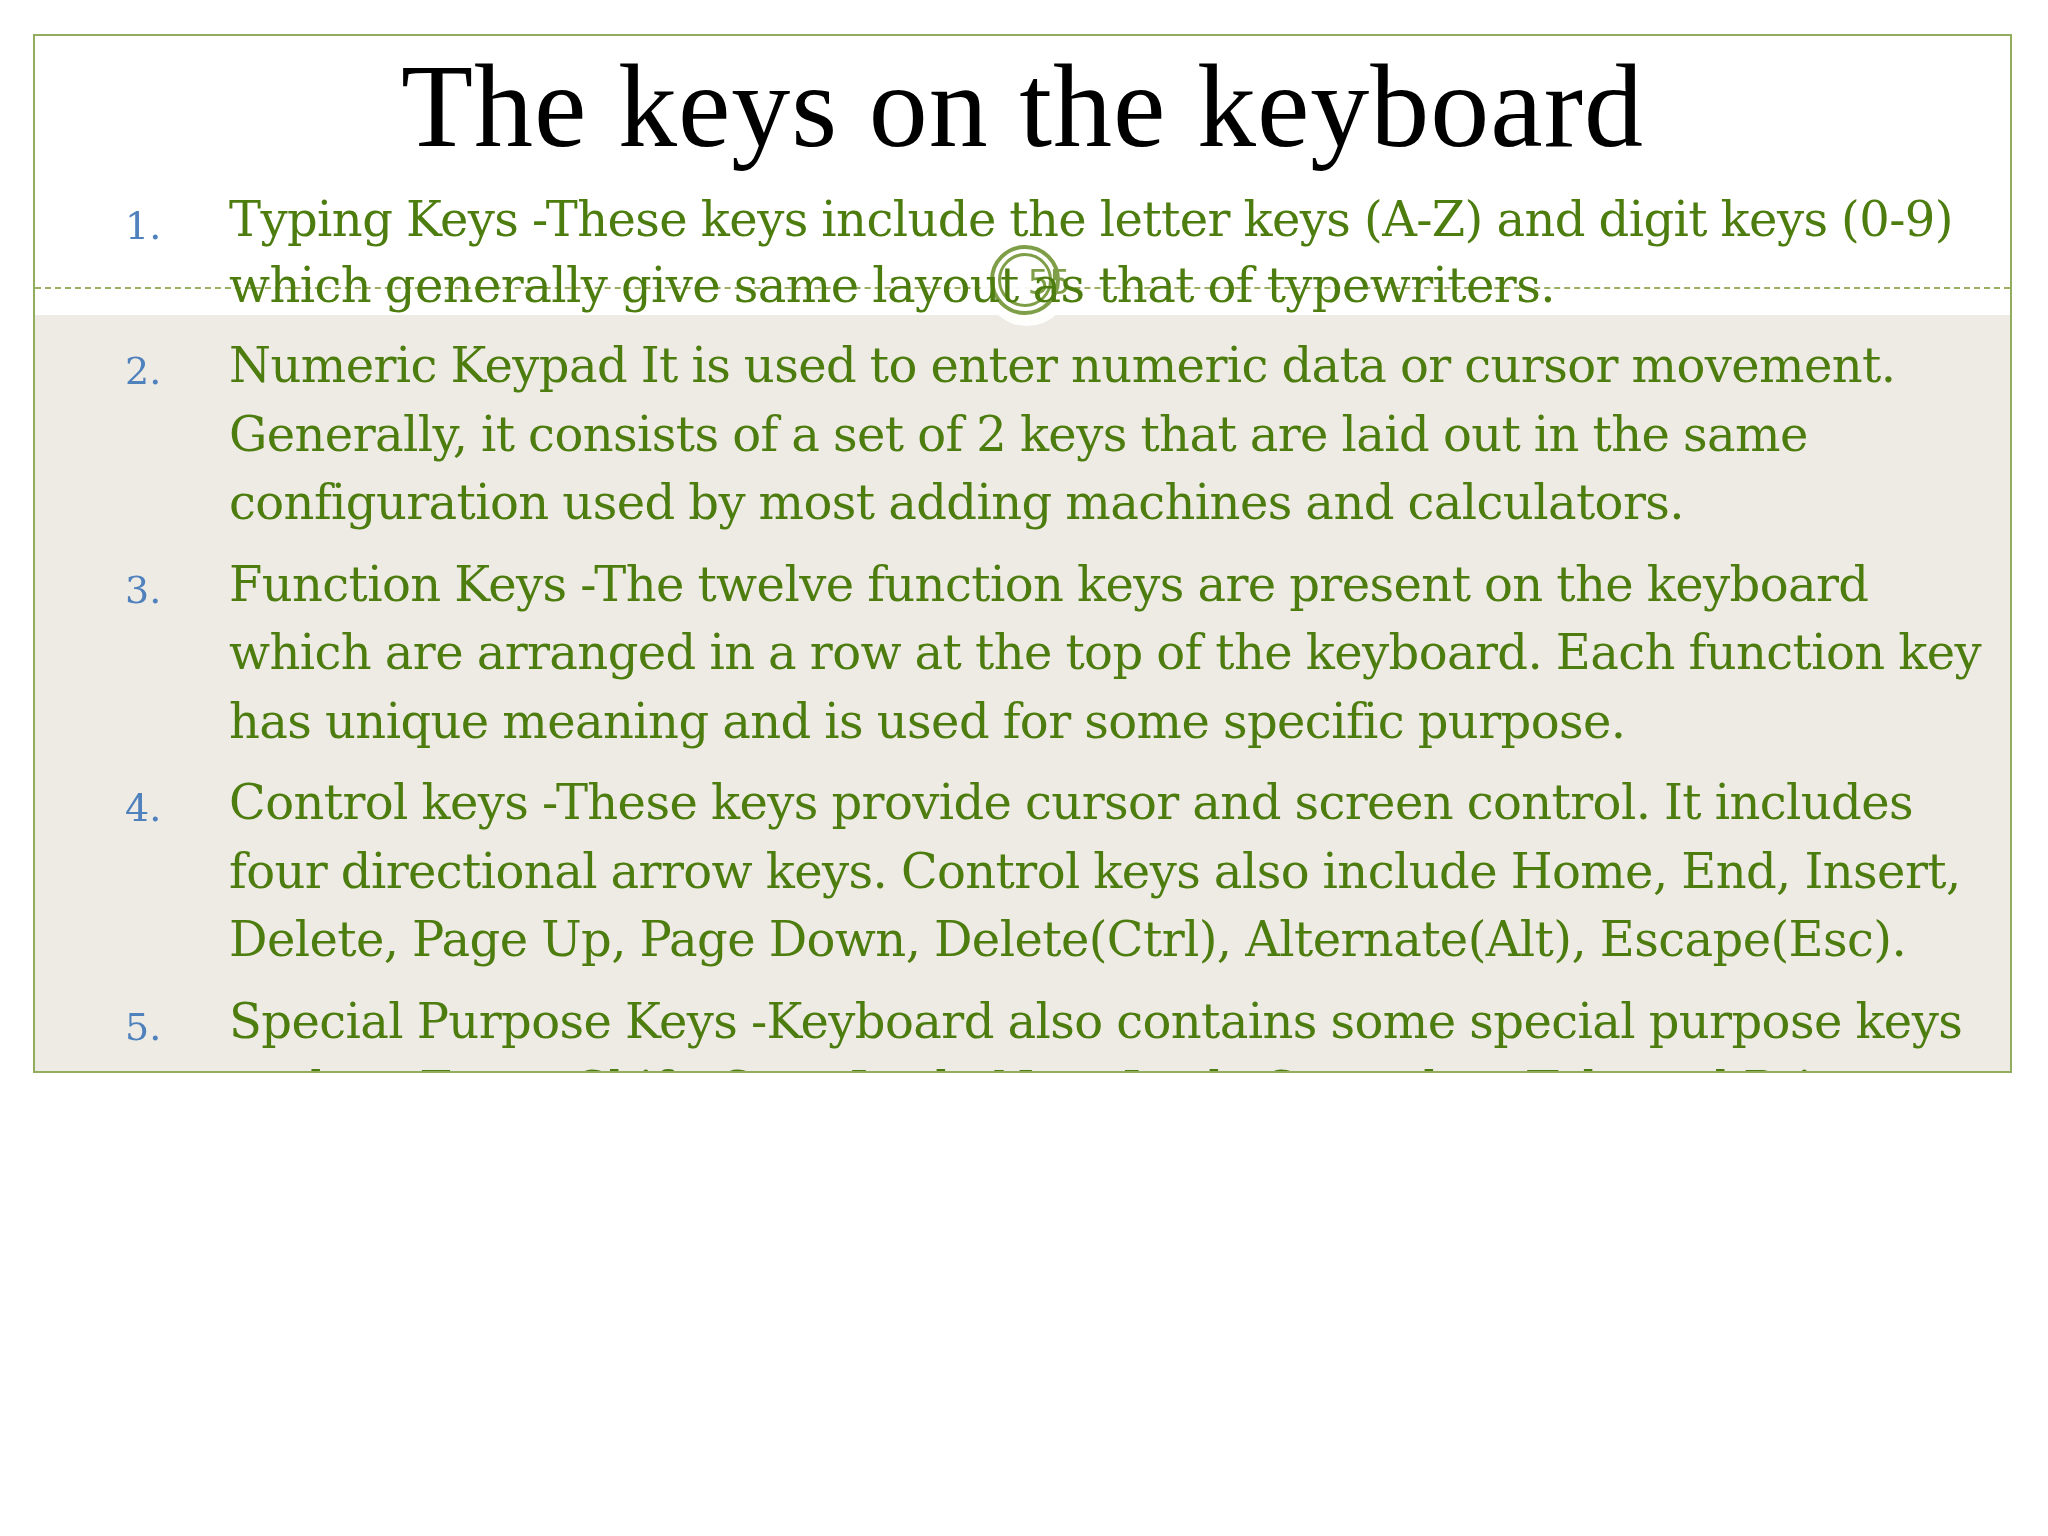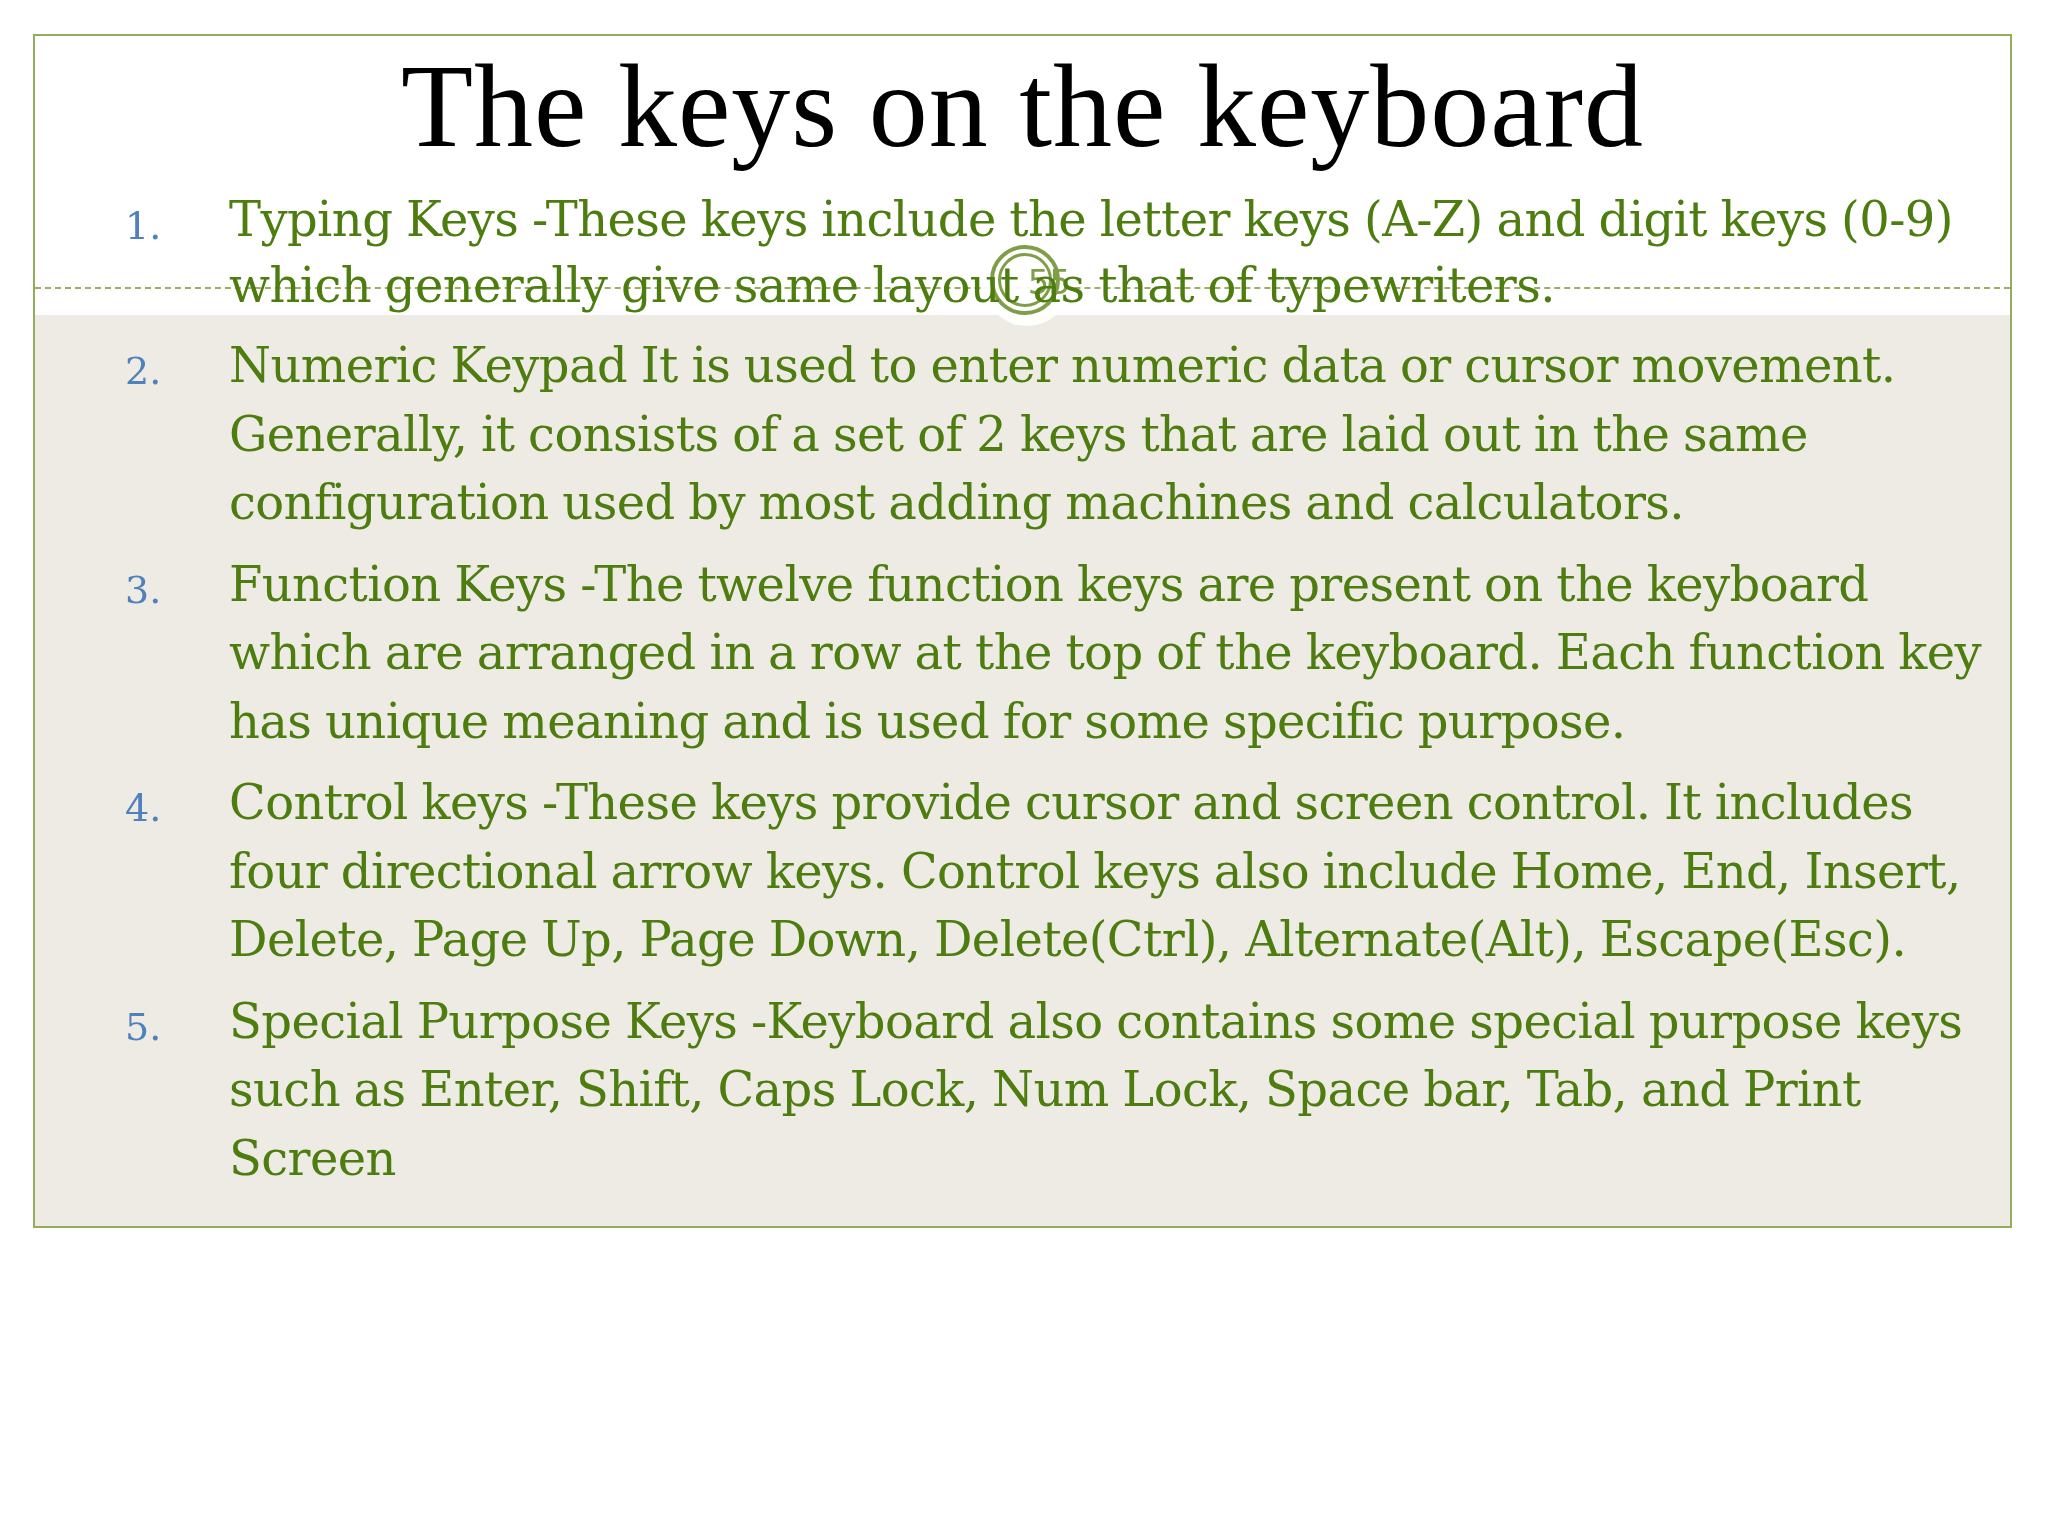--- a/index.html
+++ b/index.html
@@ -12,21 +12,21 @@
       height: 1536px;
       position: relative;
       overflow: hidden;
       font-family: "DejaVu Serif", "Liberation Serif", serif;
     }
     .slide-frame {
       position: absolute;
       left: 33px;
       top: 34px;
       width: 1979px;
-      height: 1194px;
+      height: 1039px;
       box-sizing: border-box;
       border: 2px solid #93ad5e;
       background: #ffffff;
       overflow: hidden;
     }
     .title-area {
       position: absolute;
       left: 0; top: 0;
       width: 100%;
       height: 279px;

